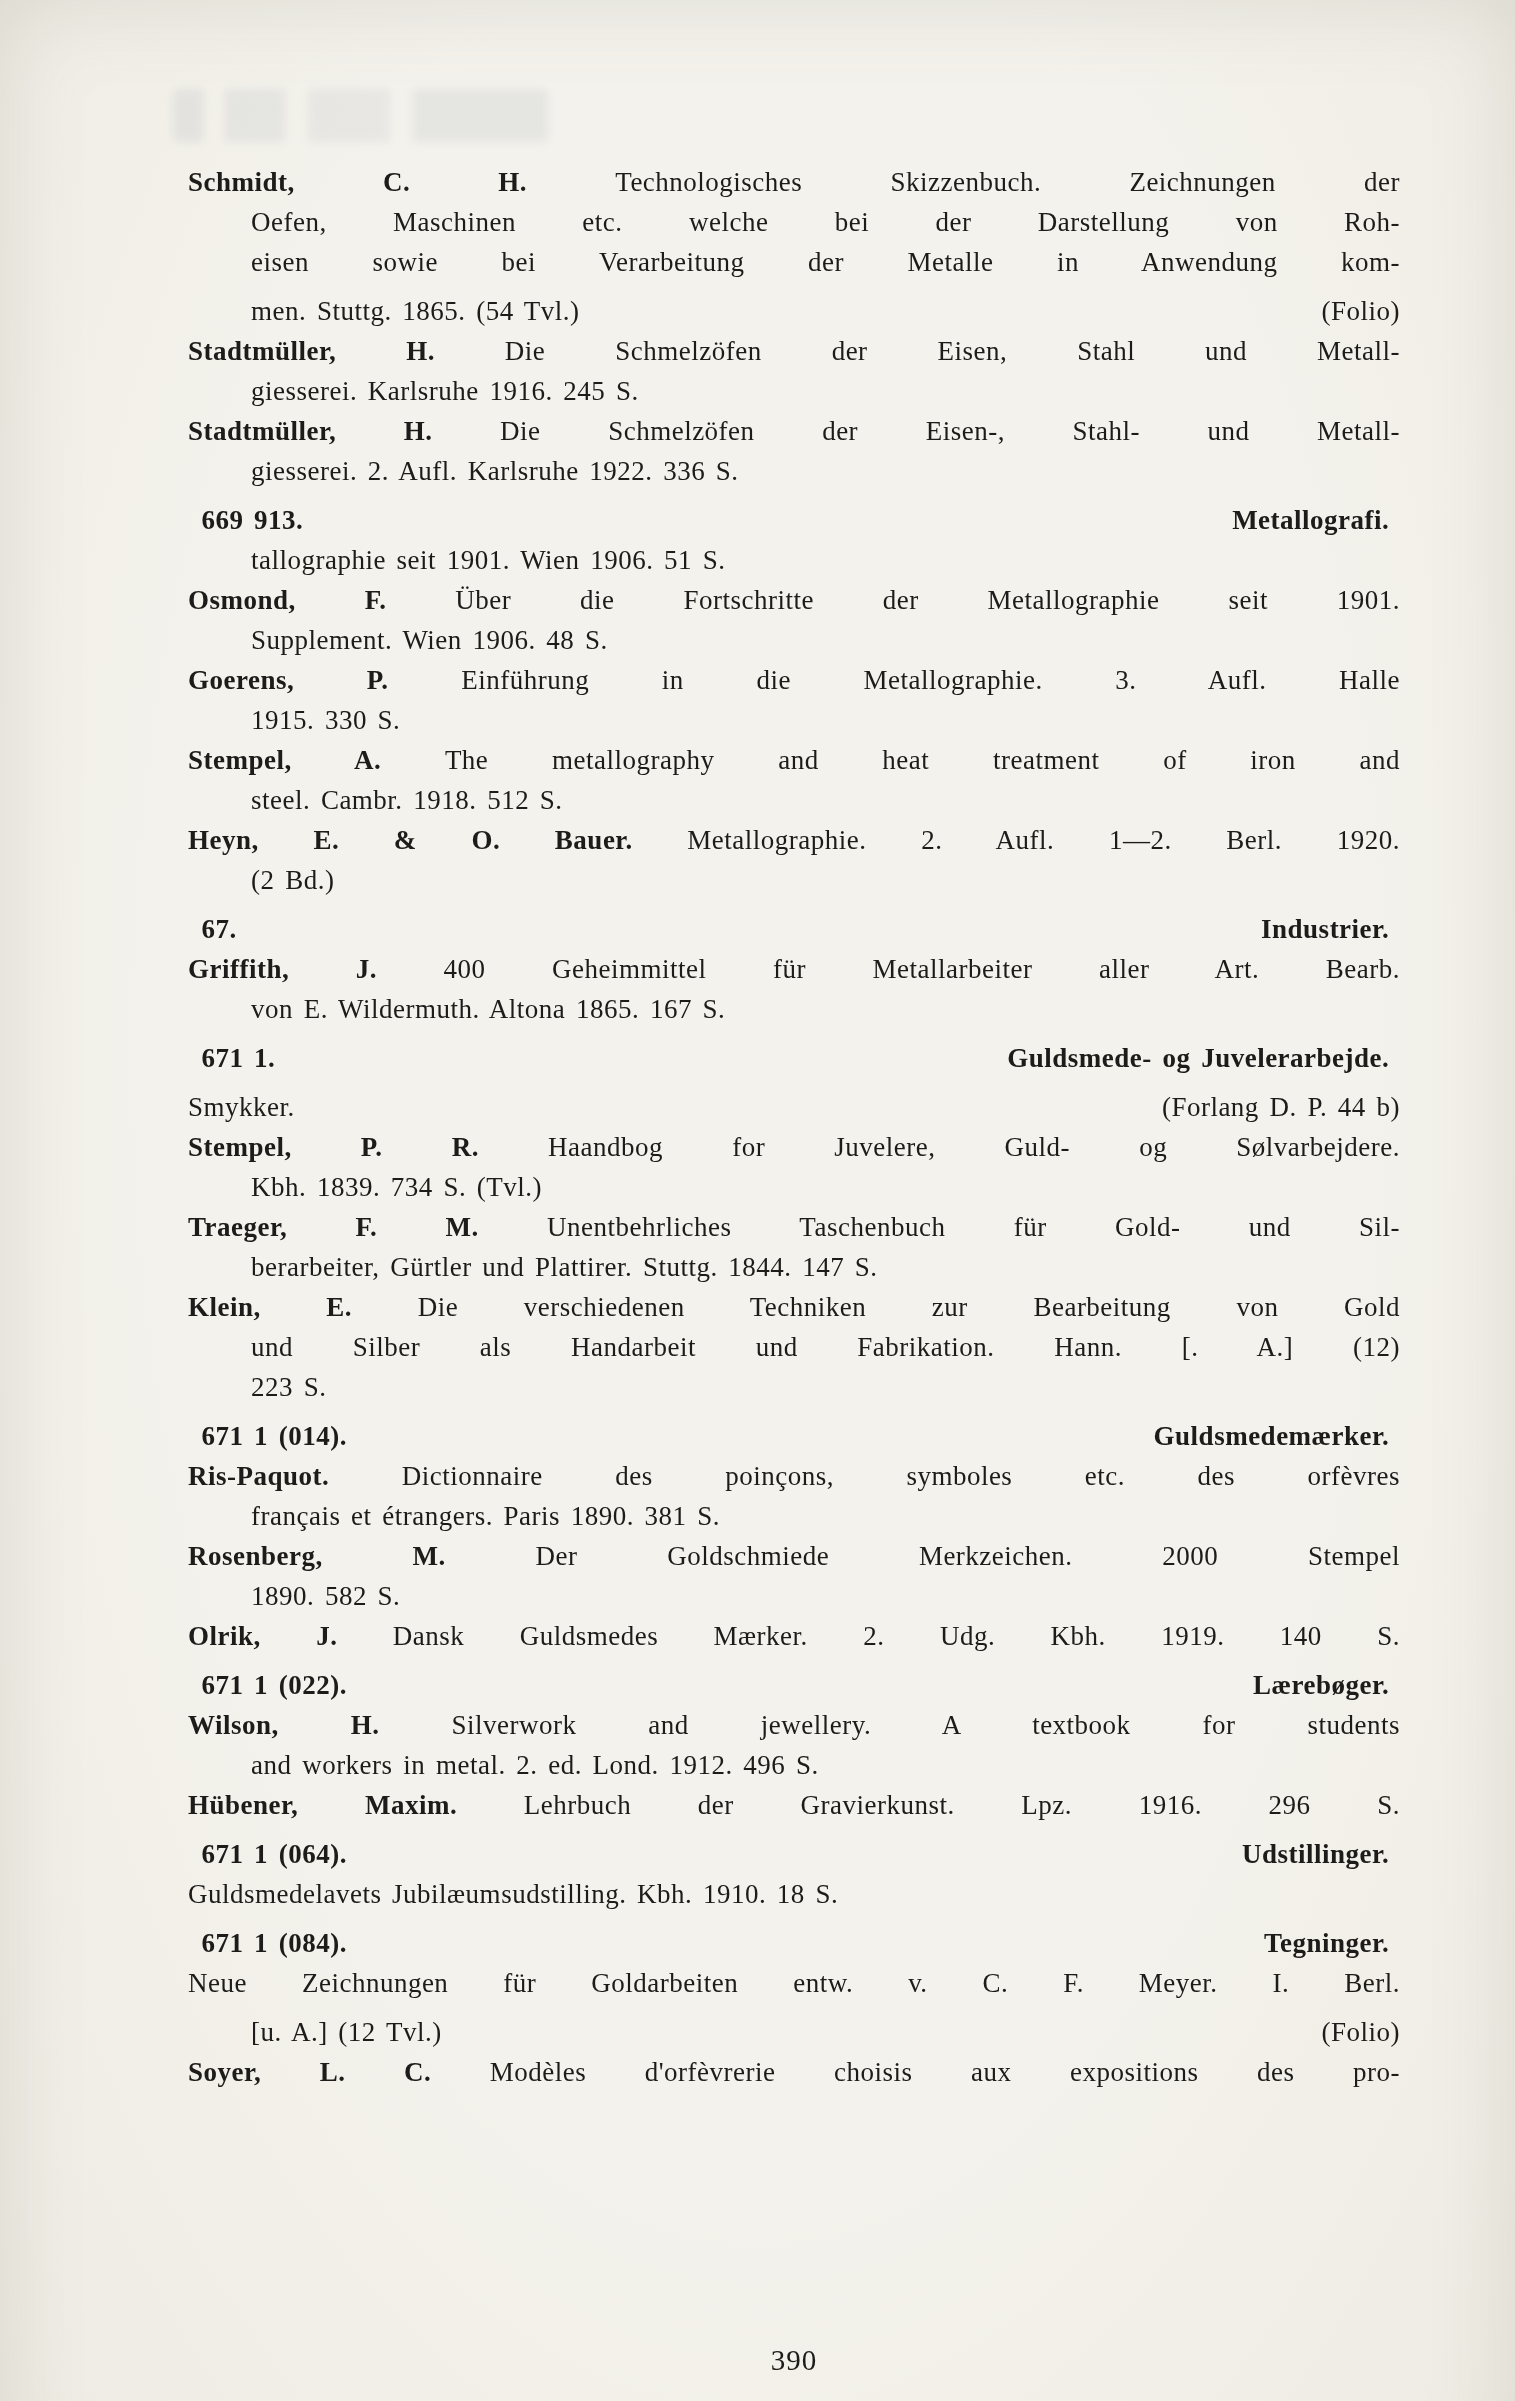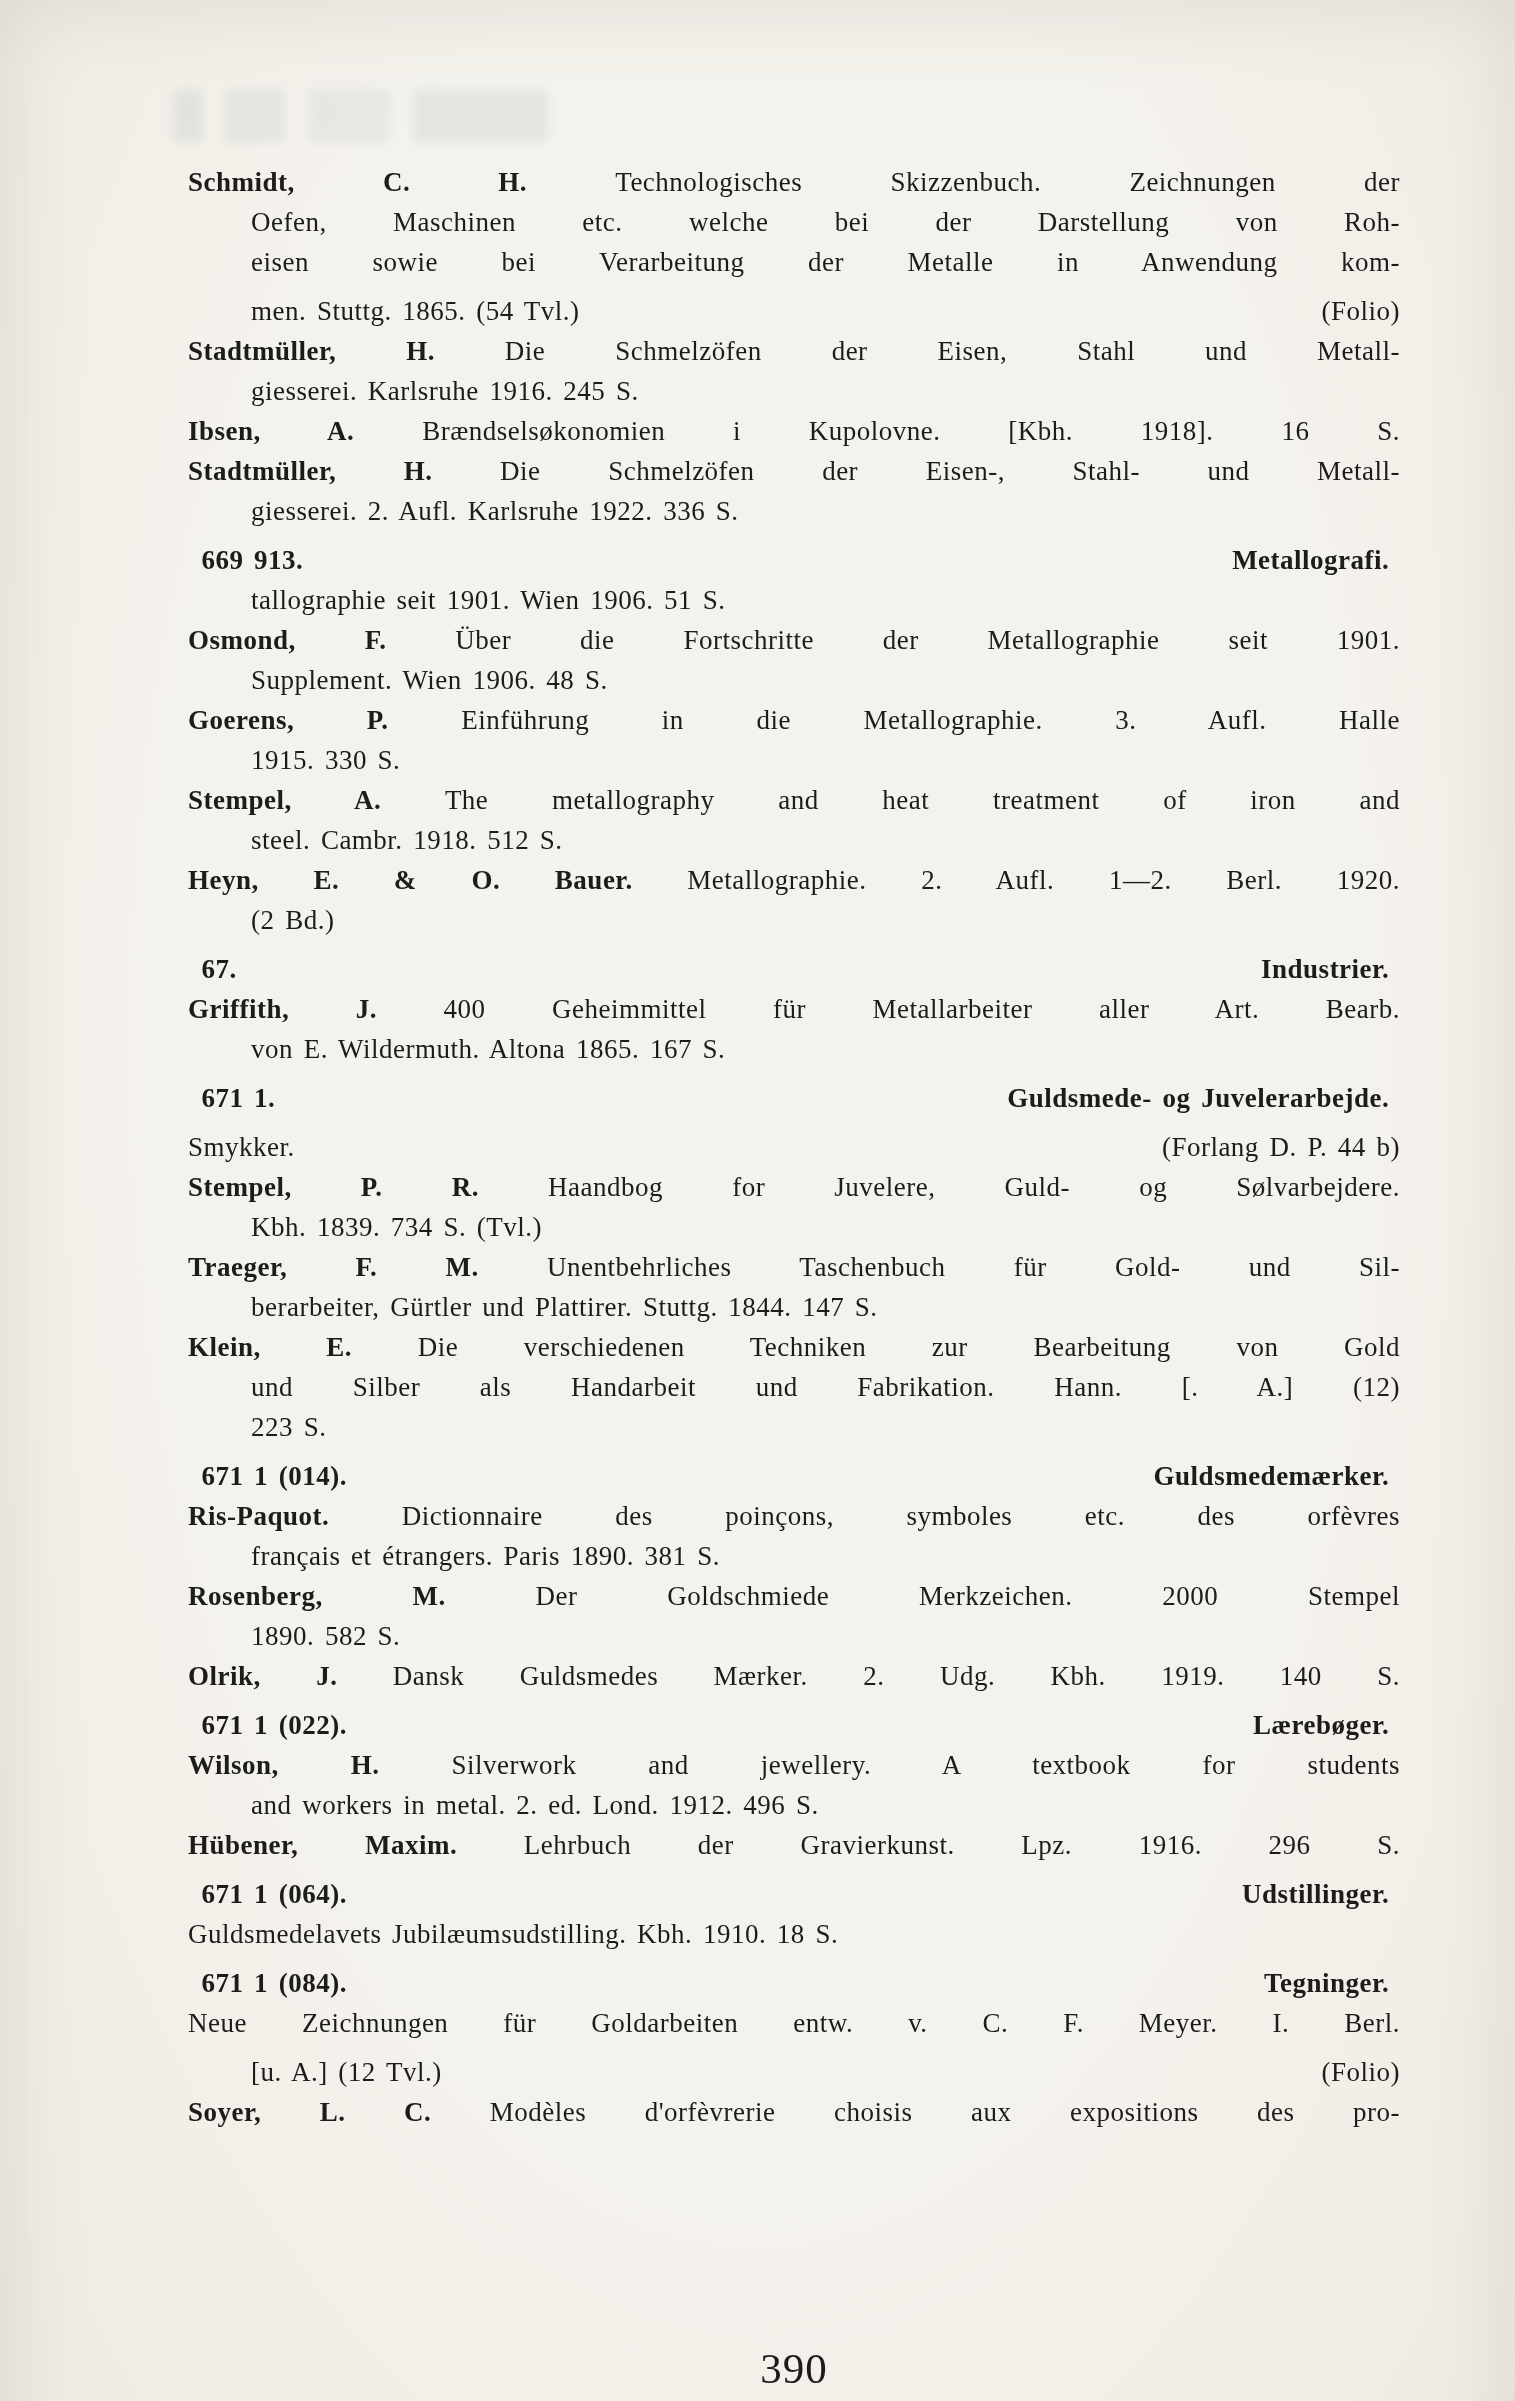--- a/index.html
+++ b/index.html
@@ -59,40 +59,39 @@
   .line.section { padding-left: 13.4px; font-weight: bold; gap: 12px; }
   .lead { font-weight: bold; }
   .lead::after { content: "\00a0"; }
   .line.split .right { text-align: right; white-space: nowrap; padding-left: 19px; }
   .page-number {
     position: absolute;
     left: 188px;
     width: 1212px;
     top: 2344px;
     text-align: center;
-    font-size: 43px;
+    font-size: 29px;
     letter-spacing: 1px;
   }
 </style>
 </head>
 <body>
 
 <div class="page">
   <div class="stamp-smudge"></div>
   <div class="text-block">
       <div class="line justify"><span><span class="lead">Schmidt, C. H.</span><span>Technologisches Skizzenbuch. Zeichnungen der</span></span></div>
       <div class="line indent justify"><span><span>Oefen, Maschinen etc. welche bei der Darstellung von Roh-</span></span></div>
       <div class="line indent justify"><span><span>eisen sowie bei Verarbeitung der Metalle in Anwendung kom-</span></span></div>
       <div class="line indent split">
         <span><span>men. Stuttg. 1865. (54 Tvl.)</span></span>
         <span class="right">(Folio)</span>
       </div>
       <div class="line justify"><span><span class="lead">Stadtmüller, H.</span><span>Die Schmelzöfen der Eisen, Stahl und Metall-</span></span></div>
       <div class="line indent"><span><span>giesserei. Karlsruhe 1916. 245 S.</span></span></div>
-      <div class="line justify"><span><span class="lead">Ibsen, A.</span><span>Brændselsøkonomien i Kupolovne. [Kbh. 1918]. 16 S.</span></span></div>
       <div class="line justify"><span><span class="lead">Stadtmüller, H.</span><span>Die Schmelzöfen der Eisen-, Stahl- und Metall-</span></span></div>
       <div class="line indent"><span><span>giesserei. 2. Aufl. Karlsruhe 1922. 336 S.</span></span></div>
       <div class="line split section">
         <span><span class="lead">669 913.</span></span>
         <span class="right lead">Metallografi.</span>
       </div>
       <div class="line indent"><span><span>tallographie seit 1901. Wien 1906. 51 S.</span></span></div>
       <div class="line justify"><span><span class="lead">Osmond, F.</span><span>Über die Fortschritte der Metallographie seit 1901.</span></span></div>
       <div class="line indent"><span><span>Supplement. Wien 1906. 48 S.</span></span></div>
       <div class="line justify"><span><span class="lead">Goerens, P.</span><span>Einführung in die Metallographie. 3. Aufl. Halle</span></span></div>

